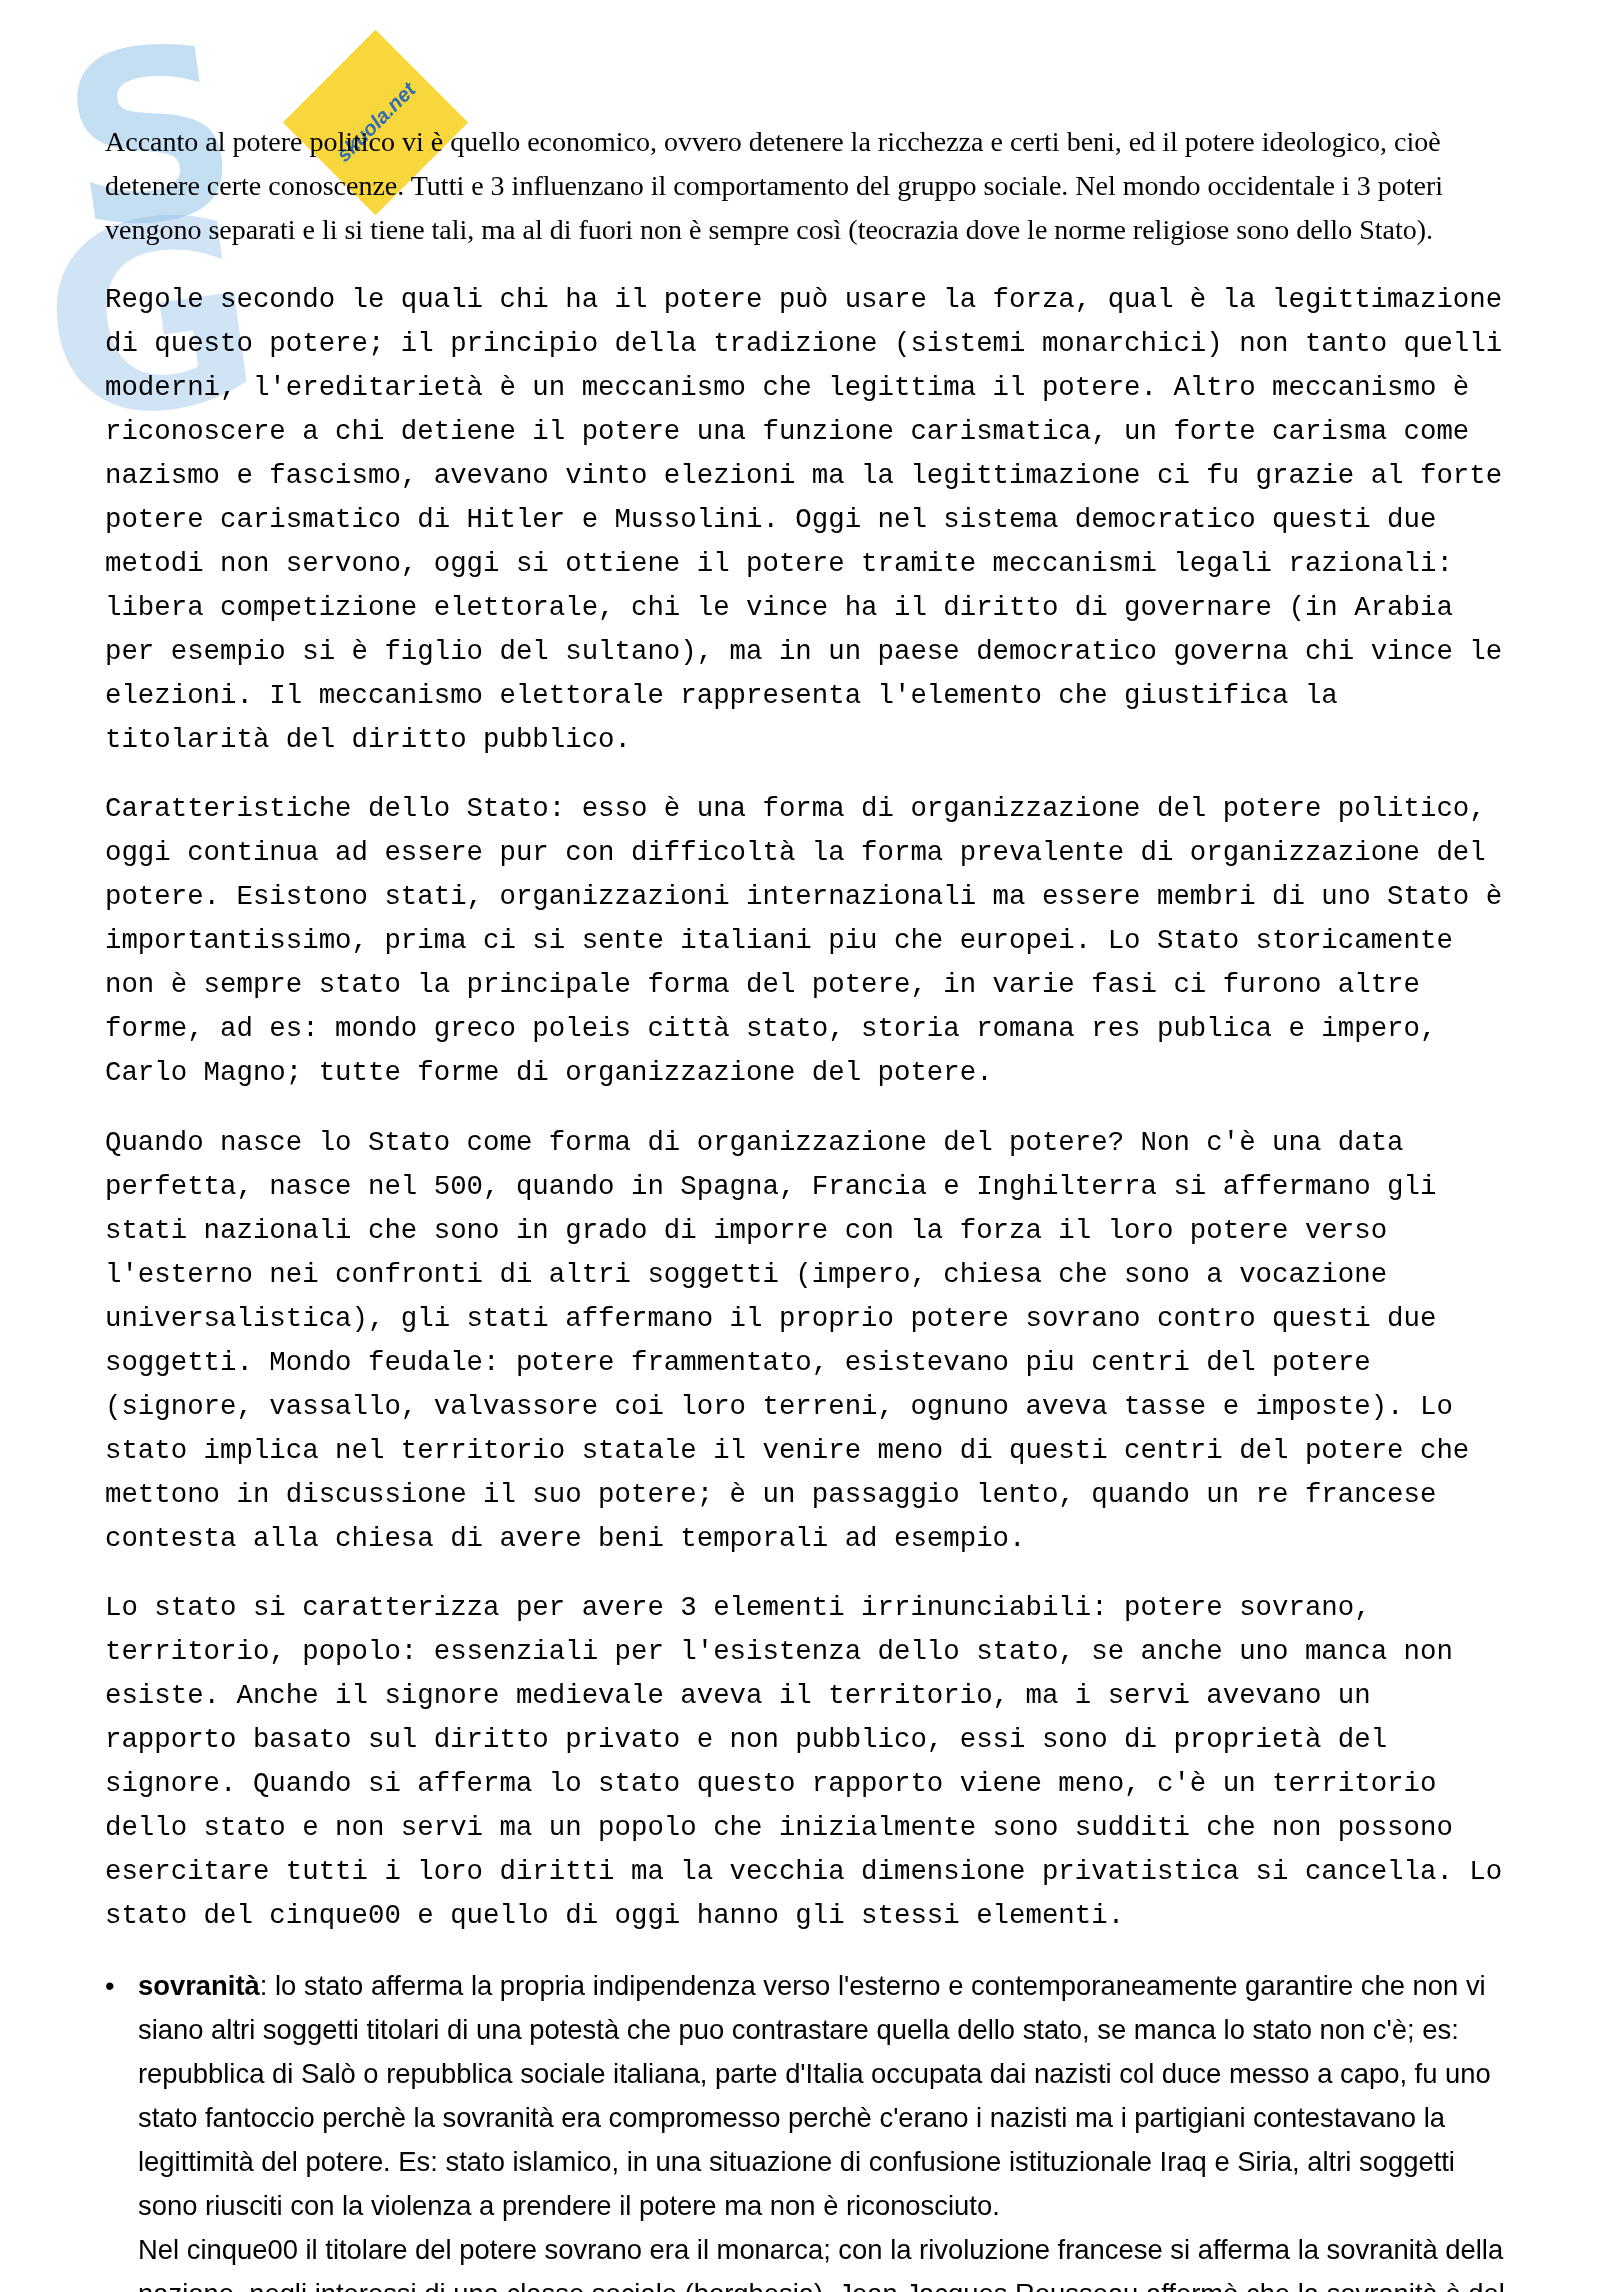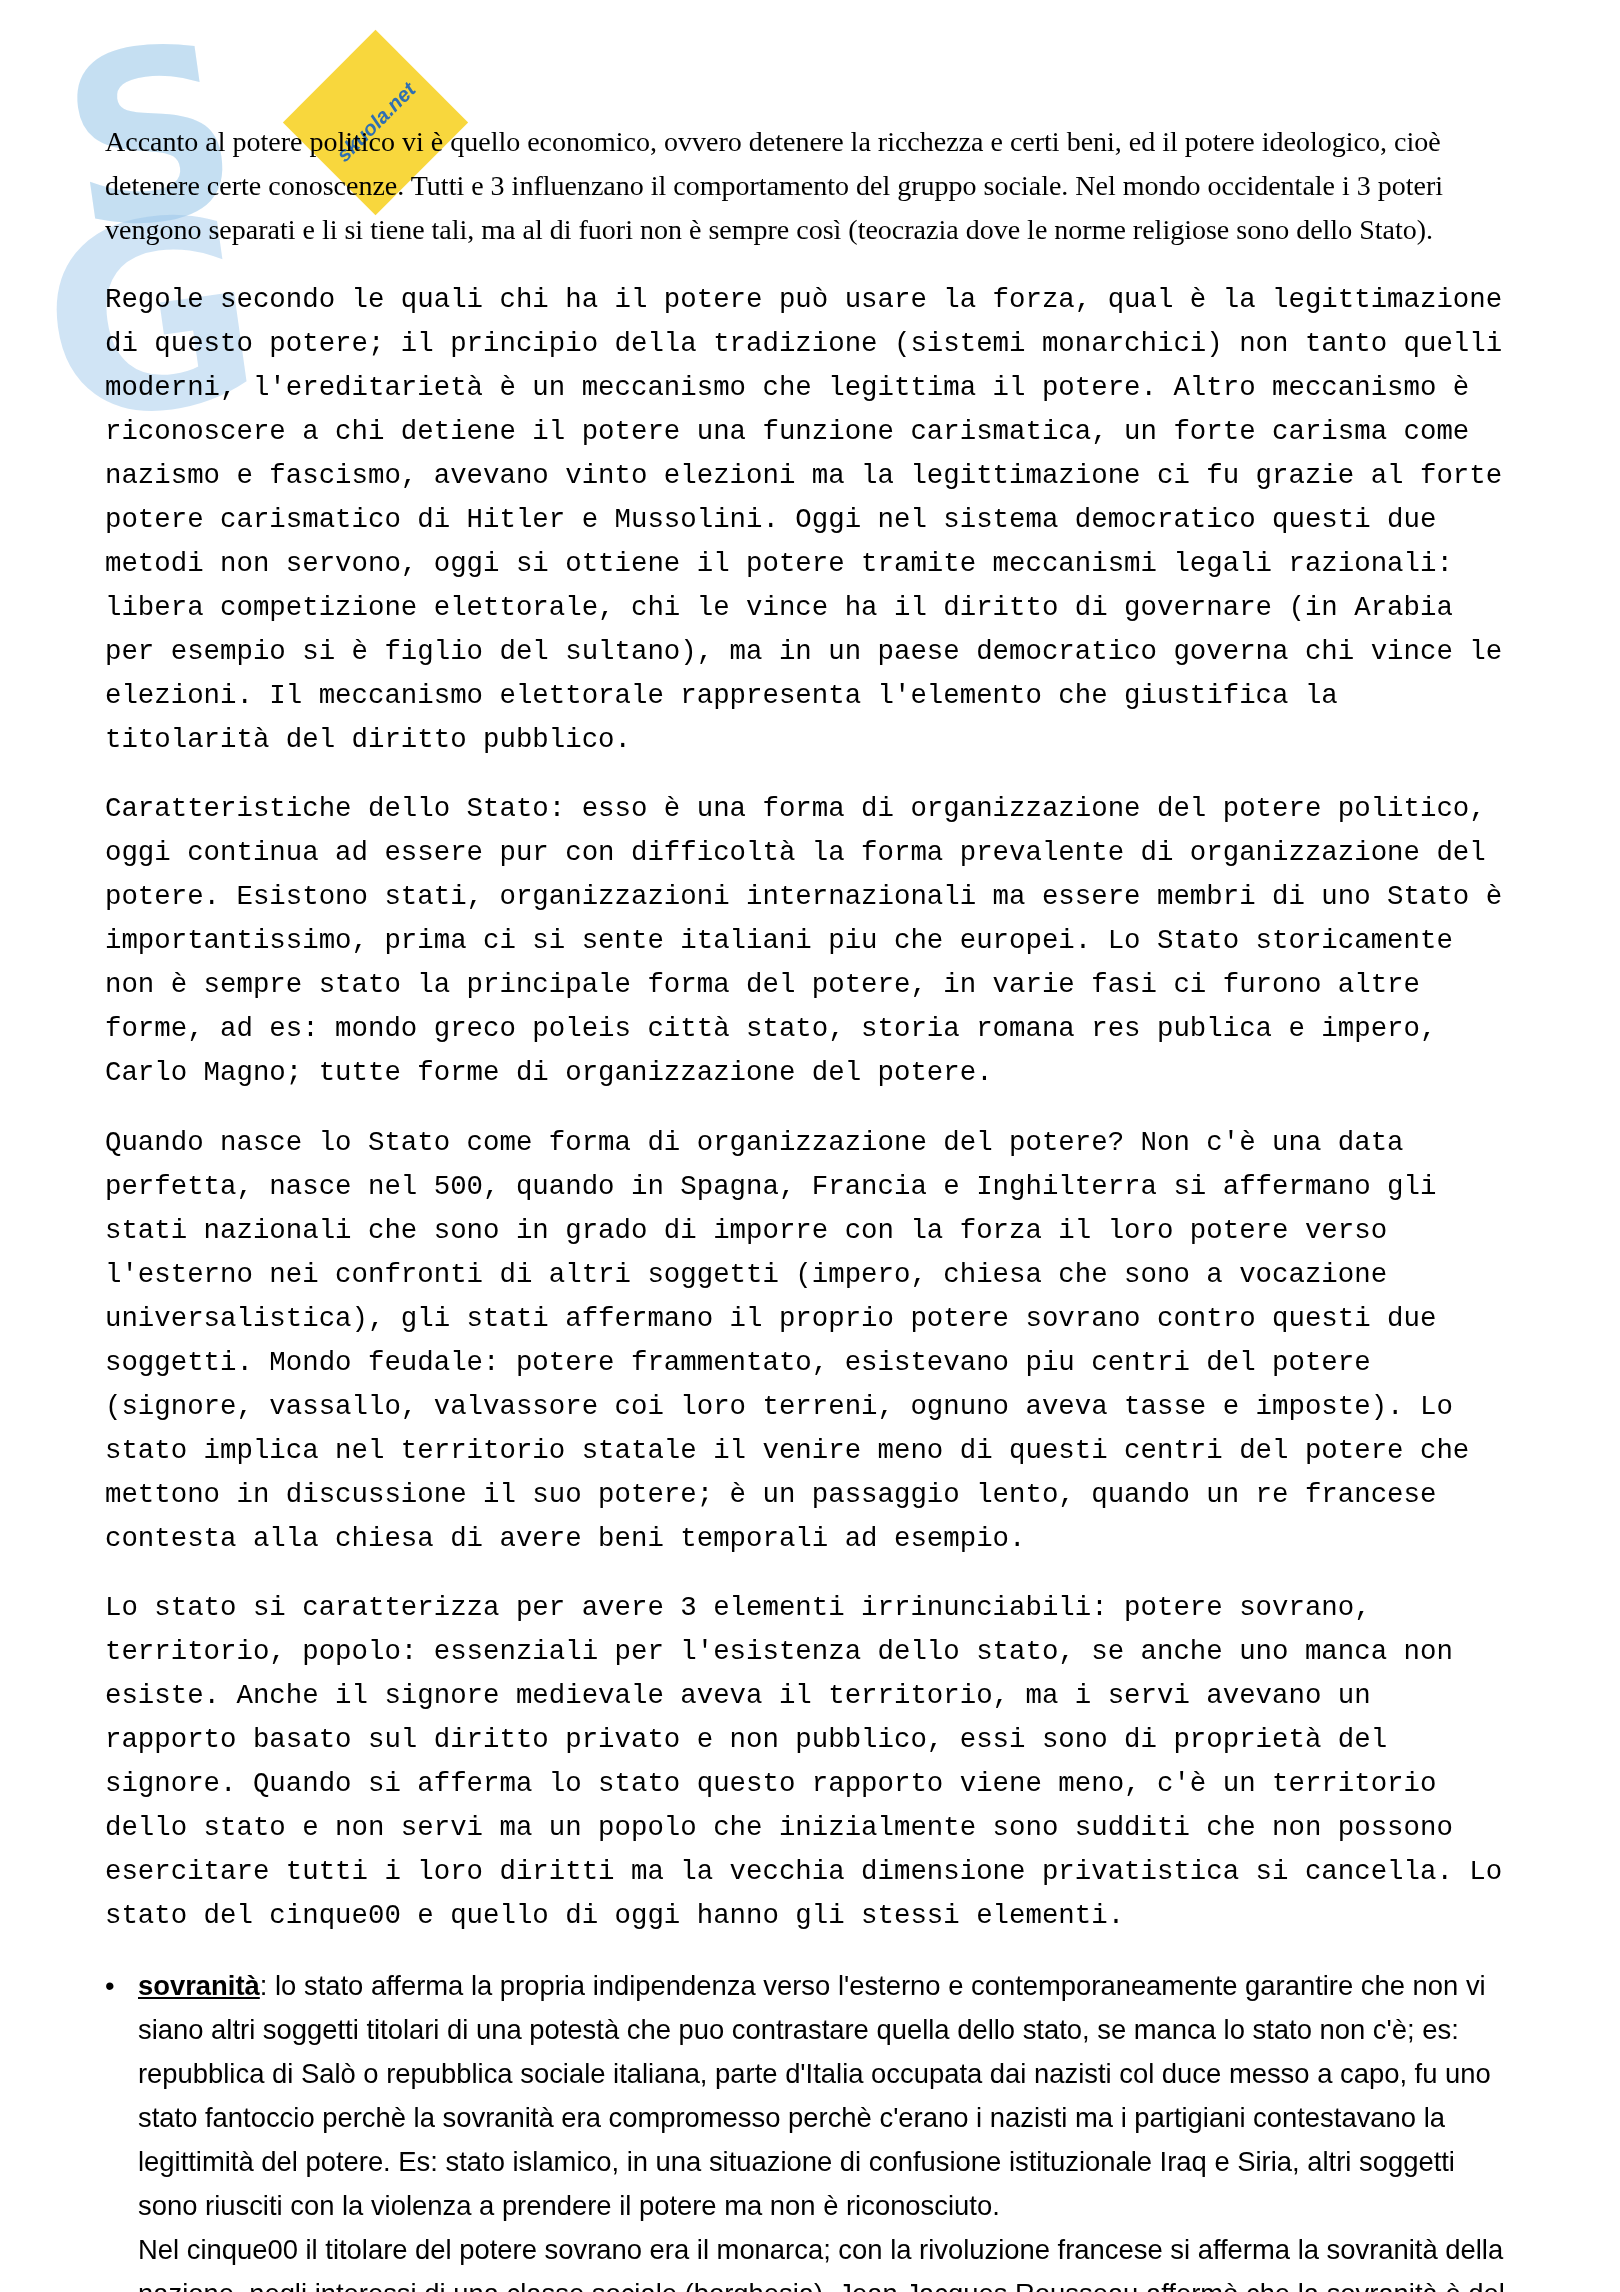--- a/index.html
+++ b/index.html
@@ -76,21 +76,21 @@
     display: flex;
     align-items: flex-start;
     margin-top: 3.9px;
   }
   .bullet-marker {
     flex: none;
     width: 33px;
     font-size: 27.4px;
   }
   .bullet-body { flex: 1; }
-  .bold-lead { font-weight: bold; text-decoration: underline; }
+  .bold-lead { font-weight: bold; }
 </style>
 </head>
 <body>
 
 <div class="sheet">
 
   <div class="watermark">
     <span class="wm-letter wm-letter-1">S</span>
     <span class="wm-letter wm-letter-2">G</span>
     <div class="wm-diamond"></div>

